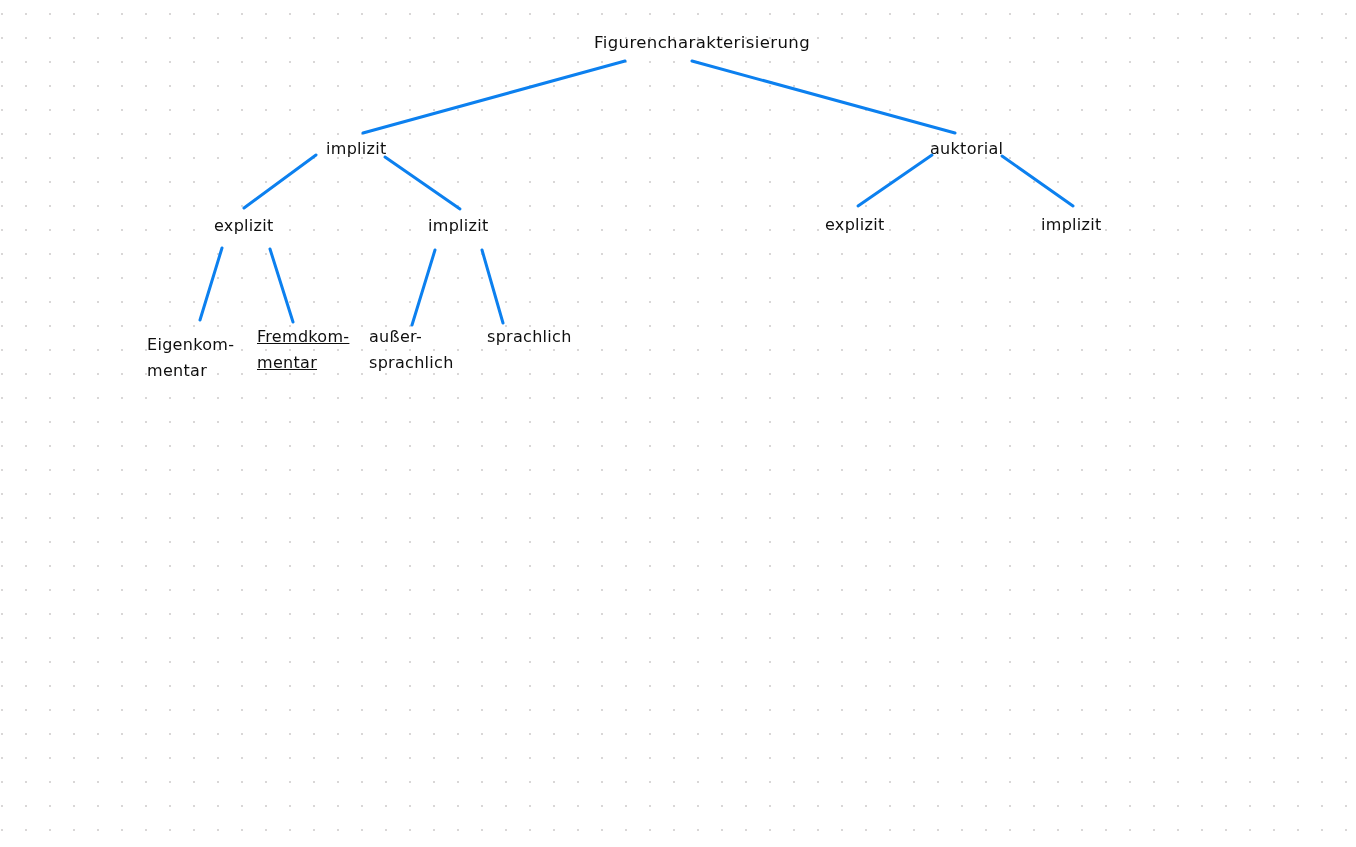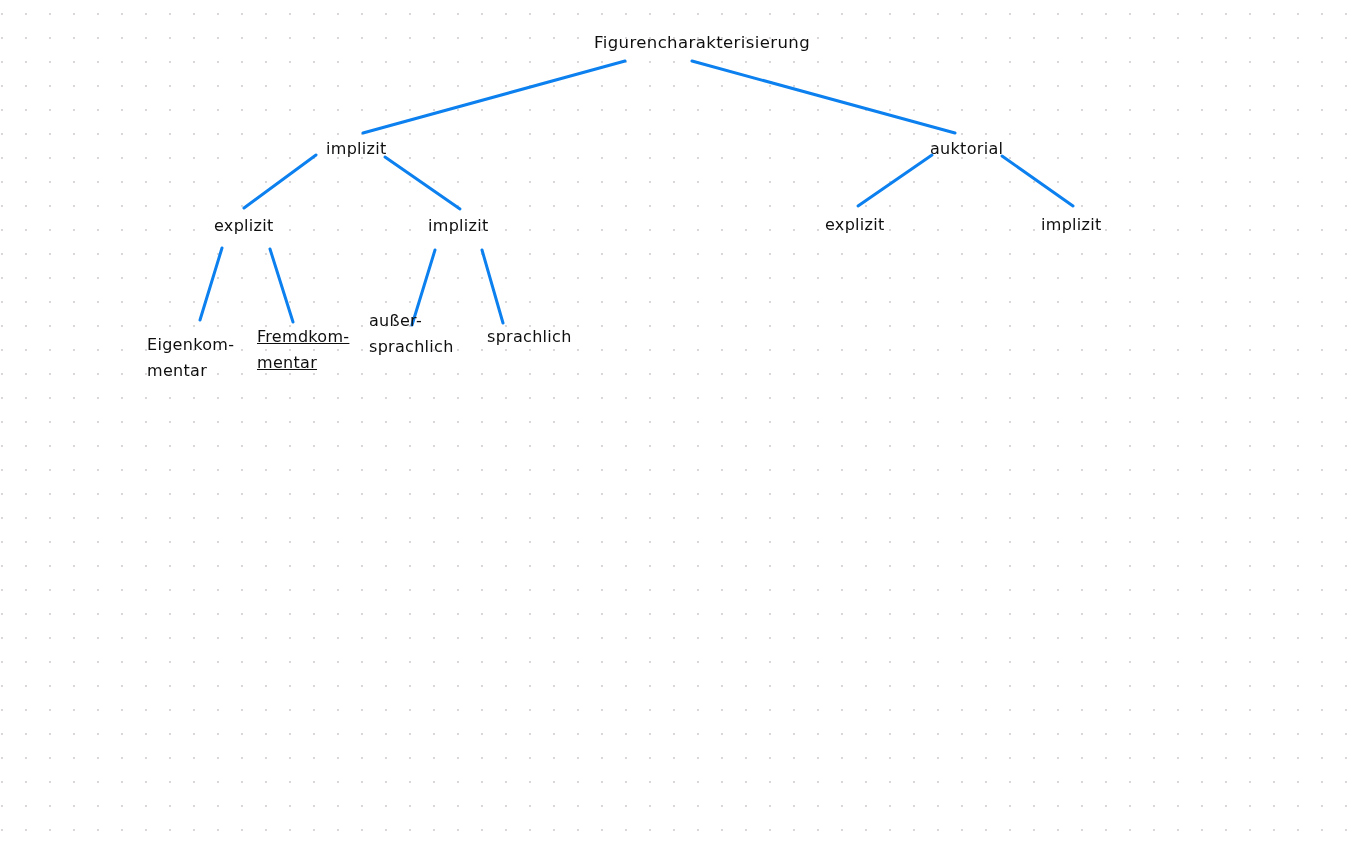--- a/index.html
+++ b/index.html
@@ -67,17 +67,17 @@
   <div id="node-layer">
       <div class="node node-root" style="left: 564px; top: 30px; color: rgb(15, 15, 15); margin-left: 30px;"><span class="node-line">Figurencharakterisierung</span></div>
       <div class="node" style="left: 326px; top: 136px; color: rgb(15, 15, 15);"><span class="node-line">implizit</span></div>
       <div class="node" style="left: 930px; top: 136px; color: rgb(15, 15, 15);"><span class="node-line">auktorial</span></div>
       <div class="node" style="left: 214px; top: 213px; color: rgb(15, 15, 15);"><span class="node-line">explizit</span></div>
       <div class="node" style="left: 428px; top: 213px; color: rgb(15, 15, 15);"><span class="node-line">implizit</span></div>
       <div class="node" style="left: 825px; top: 212px; color: rgb(15, 15, 15);"><span class="node-line">explizit</span></div>
       <div class="node" style="left: 1041px; top: 212px; color: rgb(15, 15, 15);"><span class="node-line">implizit</span></div>
       <div class="node" style="left: 147px; top: 332px; color: rgb(15, 15, 15);"><span class="node-line">Eigenkom-</span><span class="node-line">mentar</span></div>
       <div class="node" style="left: 257px; top: 324px; color: rgb(15, 15, 15); text-decoration: underline;"><span class="node-line">Fremdkom-</span><span class="node-line">mentar</span></div>
-      <div class="node" style="left: 369px; top: 308px; color: rgb(15, 15, 15);"><span class="node-line">außer-</span><span class="node-line">sprachlich</span></div>
+      <div class="node" style="left: 369px; top: 324px; color: rgb(15, 15, 15);"><span class="node-line">außer-</span><span class="node-line">sprachlich</span></div>
       <div class="node" style="left: 487px; top: 324px; color: rgb(15, 15, 15);"><span class="node-line">sprachlich</span></div>
     </div>
 
 </div>
 
 </body></html>

